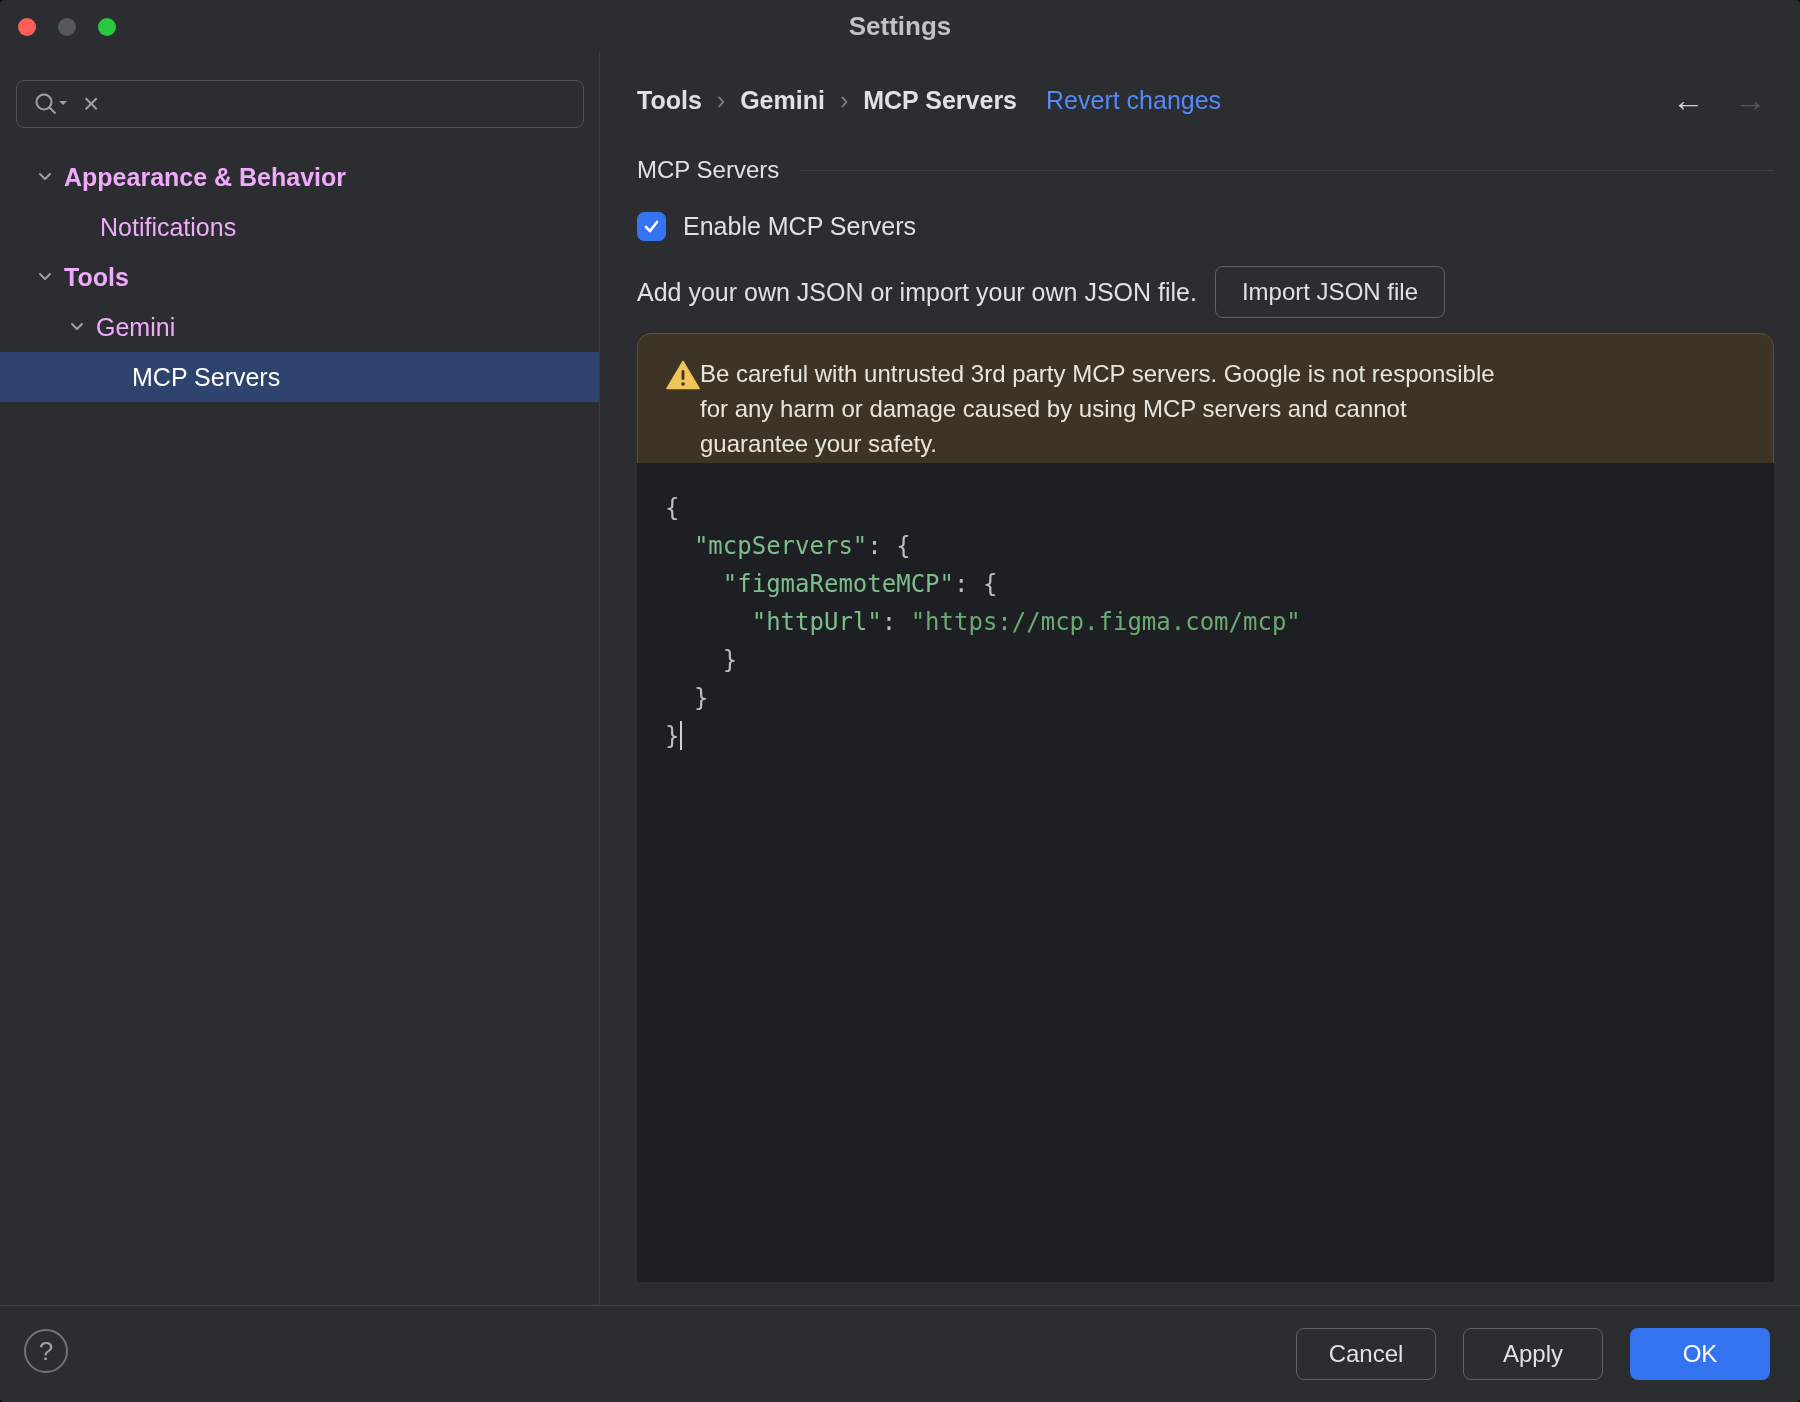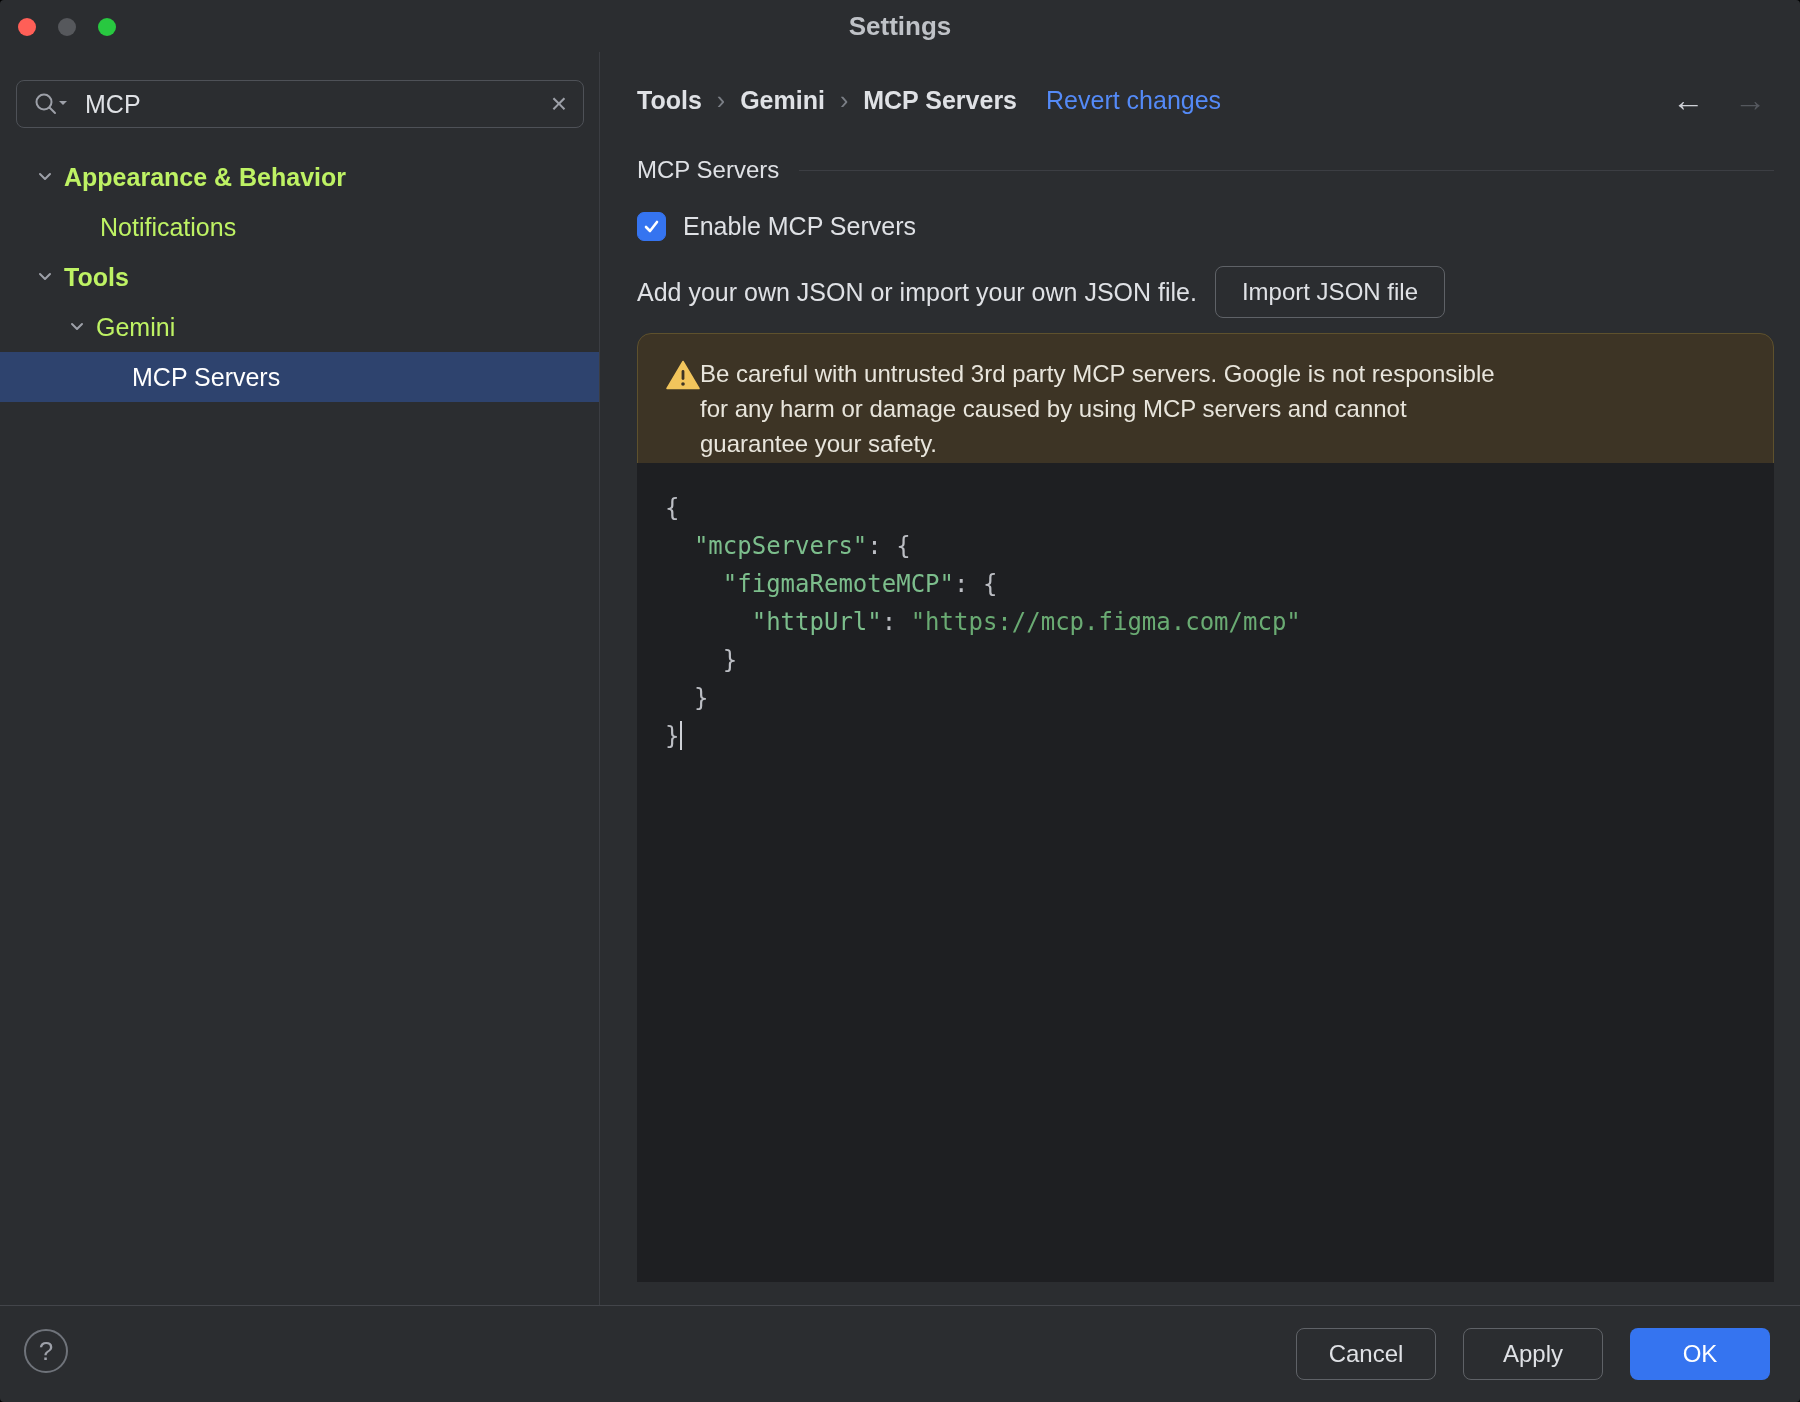--- a/index.html
+++ b/index.html
@@ -22,21 +22,21 @@
   
   .sidebar{position:absolute;top:52px;left:0;width:600px;bottom:97px;
     border-right:1px solid #3B3D42;box-sizing:border-box;}
   .search-field{position:absolute;top:28px;left:16px;width:568px;height:48px;
     box-sizing:border-box;border:1px solid #4E5157;border-radius:8px;
     display:flex;align-items:center;padding:0 16px;gap:14px;background:transparent;}
   .search-field input{flex:1;background:transparent;border:none;outline:none;
     color:#DFE1E5;font-size:25px;font-family:"Liberation Sans",sans-serif;min-width:0;}
   .clear-x{color:#9DA0A8;font-size:28px;line-height:1;cursor:pointer;}
   .tree{position:absolute;top:100px;left:0;right:0;}
-  .tree-row{display:flex;align-items:center;height:50px;font-size:25px;color:#bef264;cursor:pointer;}
+  .tree-row{display:flex;align-items:center;height:50px;font-size:25px;color:#f0abfc;cursor:pointer;}
   .tree-row .chev{display:flex;align-items:center;margin-right:8px;}
   .tree-row.bold{font-weight:700;}
   .tree-row.selected{background:var(--selection,#2E436E);color:#FFFFFF;}
   
   .main{position:absolute;left:601px;top:52px;right:0;bottom:97px;}
   .breadcrumb{position:absolute;top:34px;left:36px;display:flex;align-items:center;gap:15px;
     font-size:25px;font-weight:700;}
   .crumb{color:#DFE1E5;cursor:pointer;}
   .crumb-sep{color:#7A7E85;font-weight:400;}
   .revert-link{color:var(--link,#548AF7);font-weight:400;margin-left:14px;cursor:pointer;}
@@ -98,21 +98,20 @@
 
   <div class="sidebar">
     <div class="search-field">
       <span style="display:flex;align-items:center;">
         <svg width="36" height="26" viewBox="0 0 36 26">
           <circle cx="11" cy="11" r="7.5" fill="none" stroke="#9DA0A8" stroke-width="2"></circle>
           <line x1="16.5" y1="16.5" x2="22" y2="22" stroke="#9DA0A8" stroke-width="2" stroke-linecap="round"></line>
           <path d="M26 10 L30 14 L34 10 Z" fill="#9DA0A8"></path>
         </svg>
       </span>
-      <input type="text" value="MCP" style="">
       <span class="clear-x">×</span>
     </div>
     <div class="tree">
       <div class="tree-row bold" style="padding-left:34px;">
         <span class="chev">
           <svg width="22" height="22" viewBox="0 0 22 22">
               <polyline points="6,8 11,13 16,8" fill="none" stroke="#9DA0A8" stroke-width="2" stroke-linecap="round" stroke-linejoin="round"></polyline>
             </svg>
         </span>
         <span>Appearance &amp; Behavior</span>

